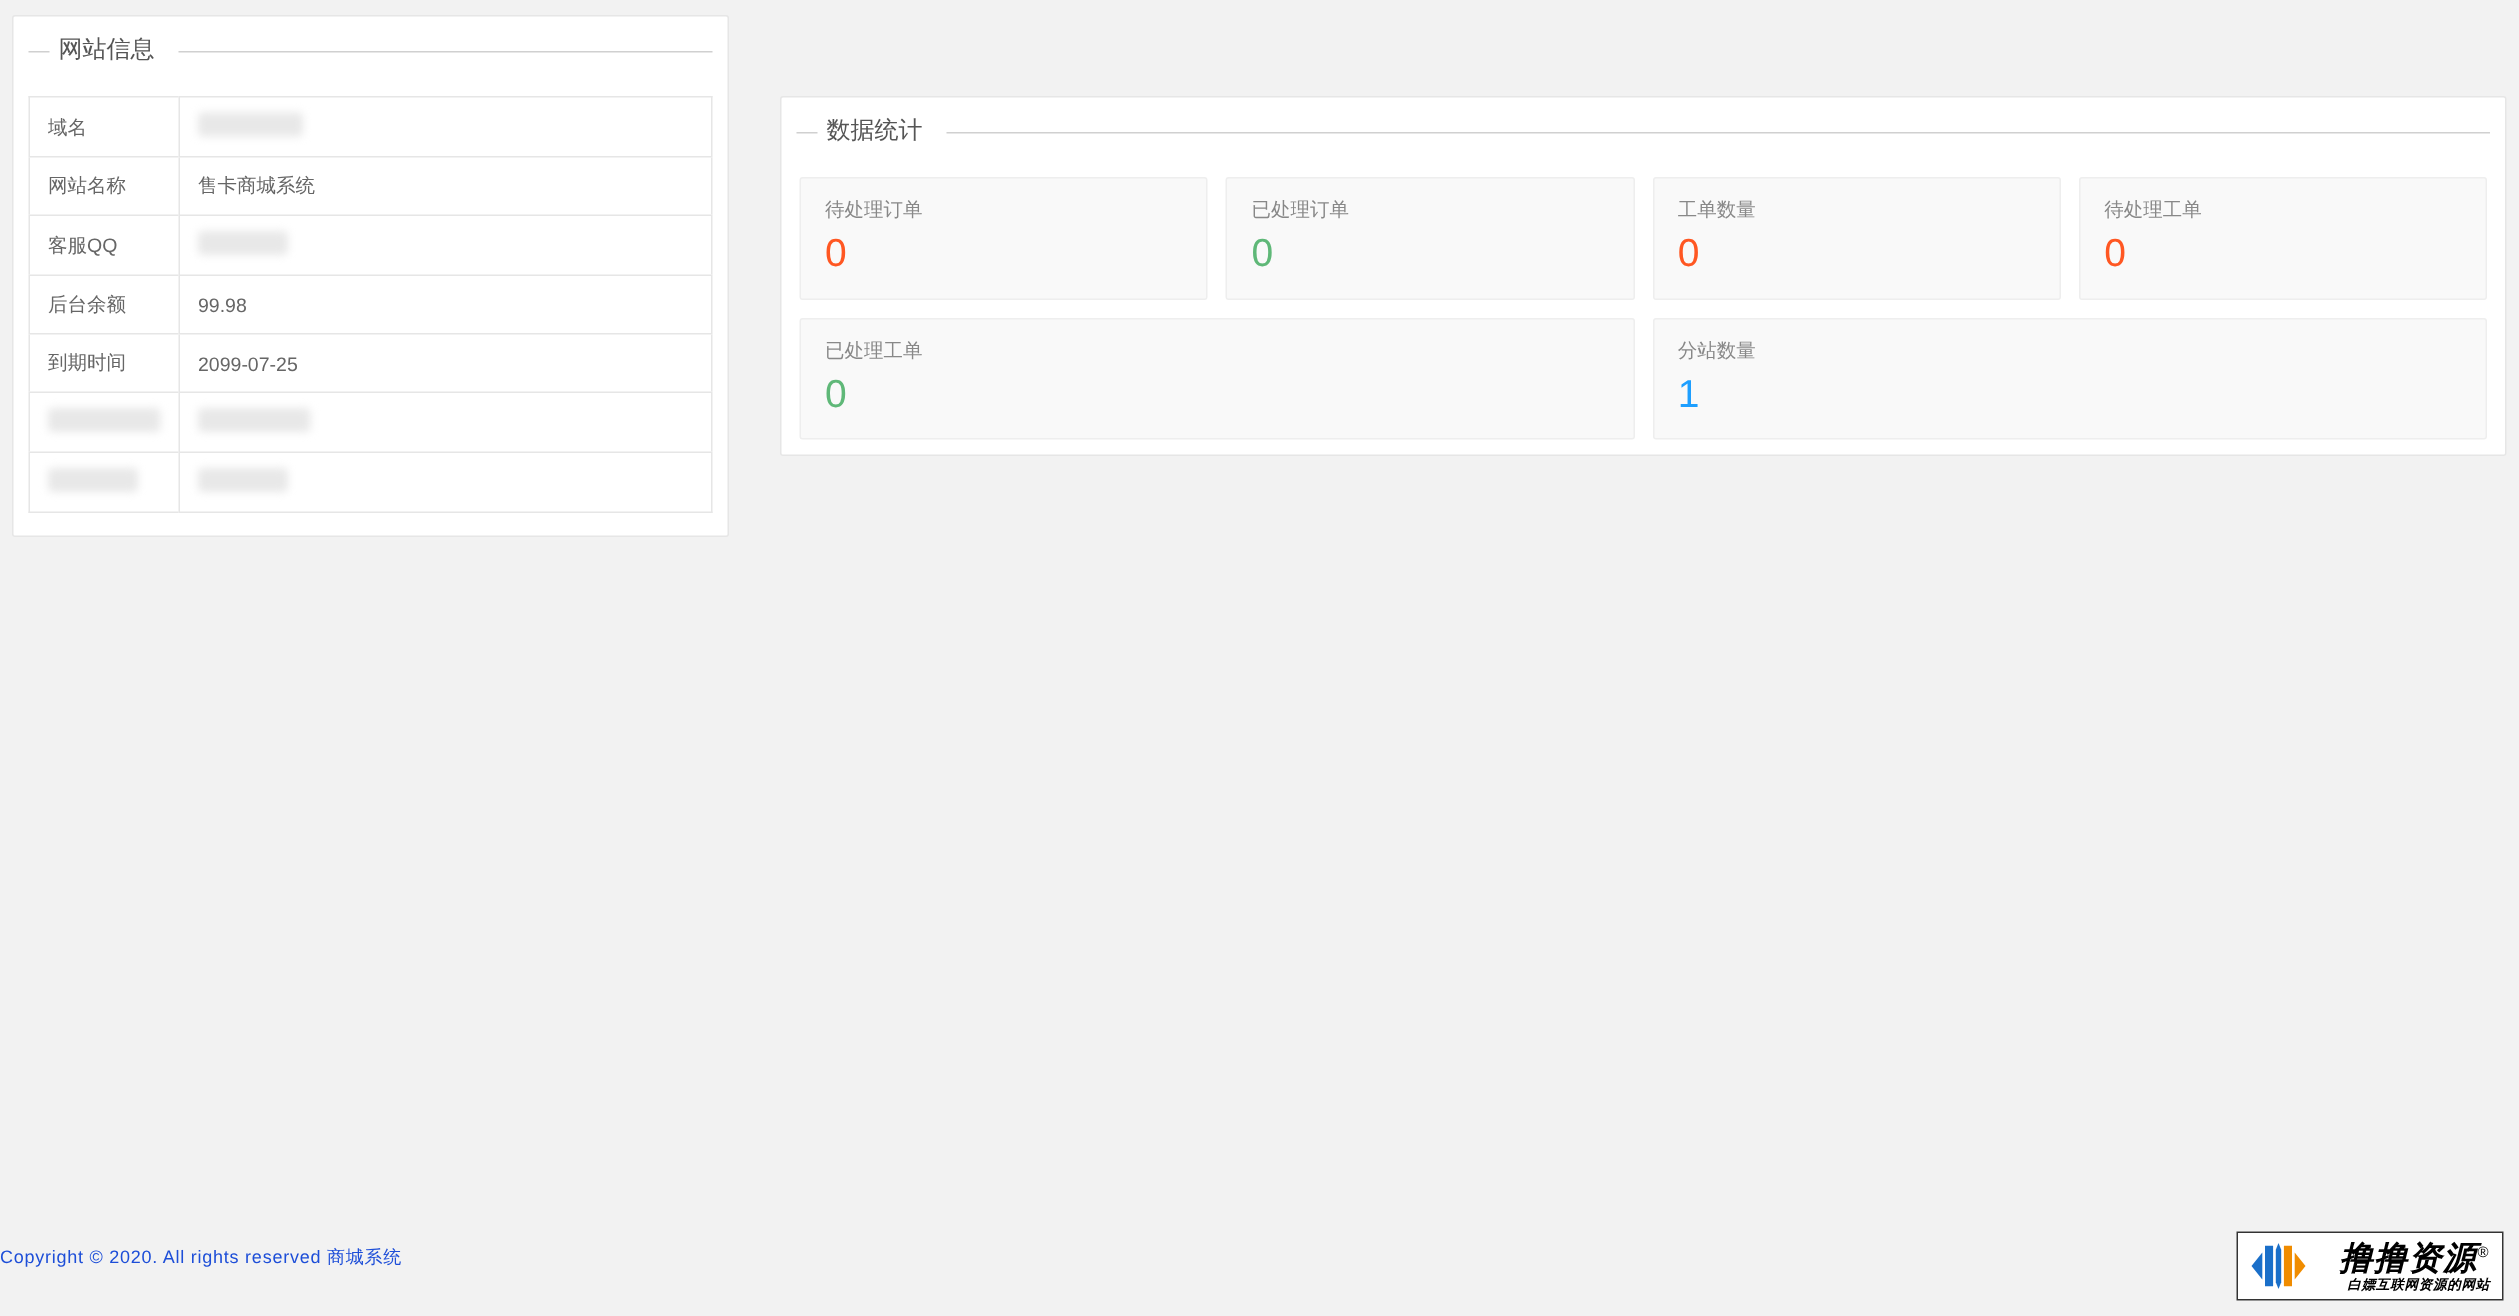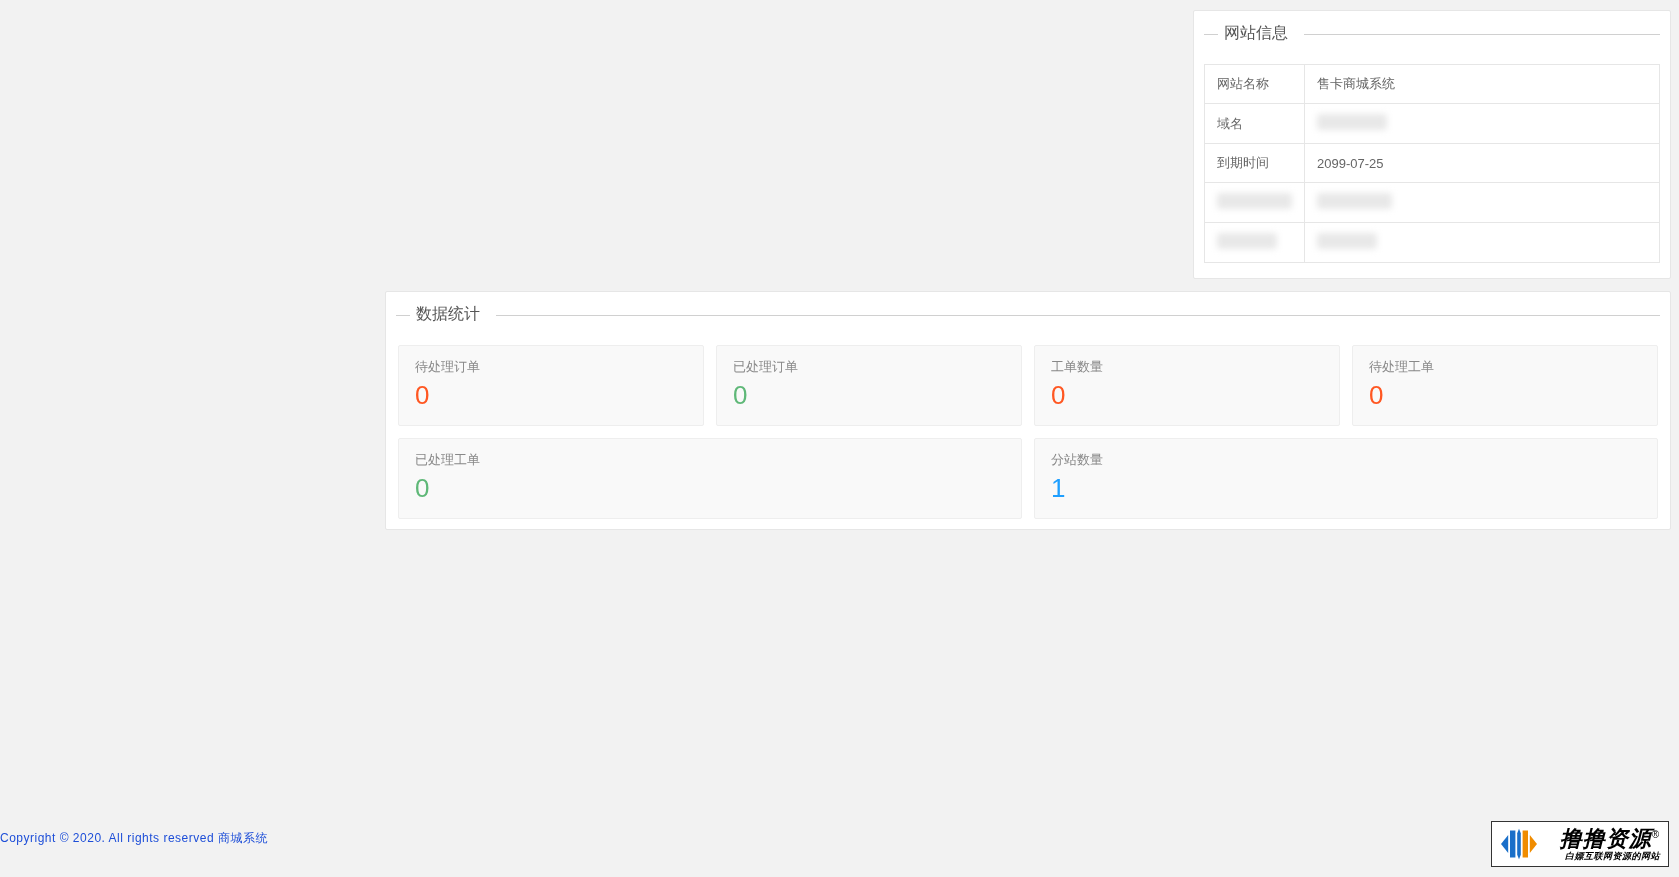--- a/index.html
+++ b/index.html
@@ -11,23 +11,22 @@
       font-family: -apple-system, BlinkMacSystemFont, "Segoe UI", "Microsoft YaHei", sans-serif;
       background-color: #f2f2f2;
       font-size: 13px;
       color: #333;
       min-height: 877px;
       position: relative;
     }
     .container {
       display: flex;
       padding: 10px 8px;
-      gap: 12px;
-      align-items: flex-end;
-      flex-direction: column;
+      gap: 34px;
+      align-items: center;
     }
     .panel {
       background: #fff;
       border: 1px solid #e6e6e6;
       border-radius: 2px;
     }
     .panel-left {
       width: 478px;
       flex-shrink: 0;
       padding-bottom: 15px;
@@ -181,26 +180,34 @@
 </head>
 <body>
 
 <div class="container">
 
   <div class="panel panel-left">
     <div class="panel-title">网站信息</div>
     <table class="info-table">
       <tbody id="info-rows">
           <tr>
+            <td class="label">域名</td>
+            <td><span class="blur-box blur-sm"></span></td>
+          </tr>
+          <tr>
             <td class="label">网站名称</td>
             <td>售卡商城系统</td>
           </tr>
           <tr>
-            <td class="label">域名</td>
-            <td><span class="blur-box blur-sm"></span></td>
+            <td class="label">客服QQ</td>
+            <td><span class="blur-box blur-md"></span></td>
+          </tr>
+          <tr>
+            <td class="label">后台余额</td>
+            <td>99.98</td>
           </tr>
           <tr>
             <td class="label">到期时间</td>
             <td>2099-07-25</td>
           </tr>
           <tr>
             <td class="label"><span class="blur-box blur-lg"></span></td>
             <td><span class="blur-box blur-lg"></span></td>
           </tr>
           <tr>

